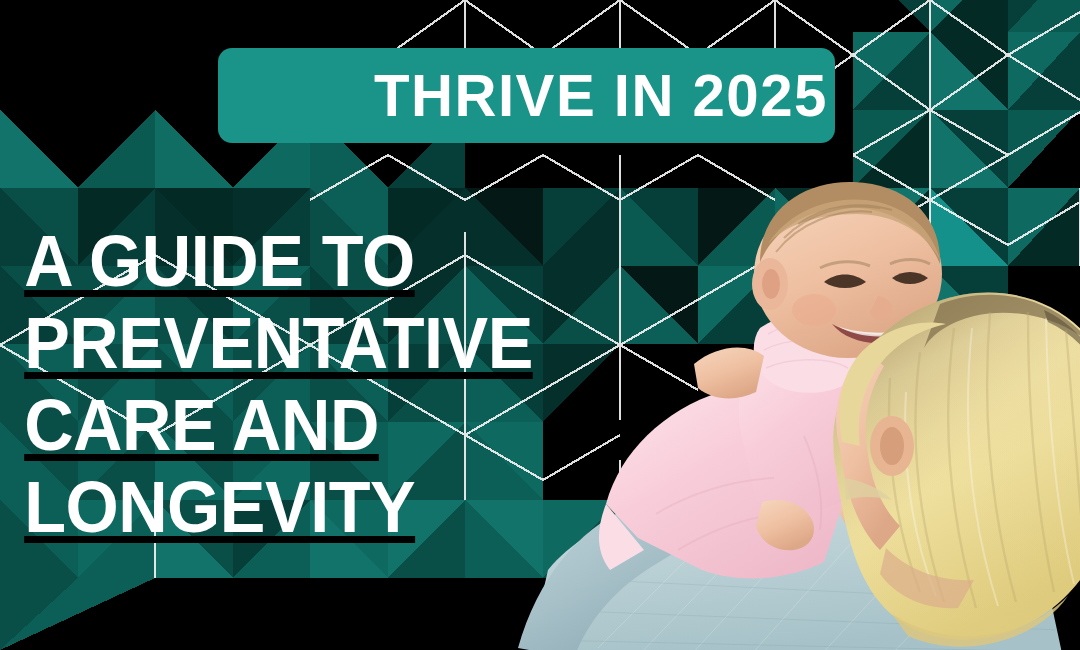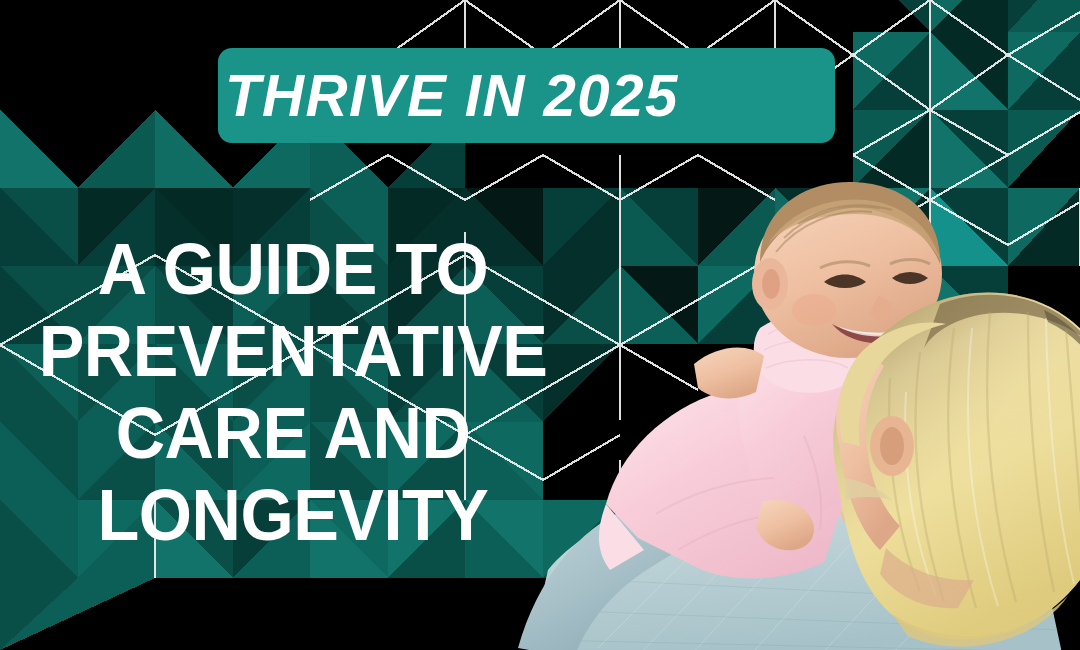--- a/index.html
+++ b/index.html
@@ -34,40 +34,39 @@
 
   
   #badge{
     position:absolute;
     left:218px;top:48px;
     width:617px;height:95px;
     background:#1a9489;
     border-radius:14px;
     display:flex;
     align-items:center;
-    justify-content:flex-start;
+    justify-content:flex-end;
     box-shadow:0 0 0 0 rgba(0,0,0,0);
-    font-style:italic;
   }
   #badge-text{
     color:#ffffff;
     font-size:60px;
     font-weight:bold;
     letter-spacing:1.5px;
     line-height:1;
     white-space:nowrap;
     transform:scaleX(0.97);
   }
 
   
   #headline{
     position:absolute;
-    left:10px;top:228px;
+    left:10px;top:220px;
     width:566px;
-    text-align:center;
+    text-decoration:underline;
   }
   .hl-line{
     color:#ffffff;
     font-size:72px;
     font-weight:bold;
     line-height:82px;
     letter-spacing:-0.5px;
     white-space:nowrap;
     transform:scaleX(0.95);
     transform-origin:center;

